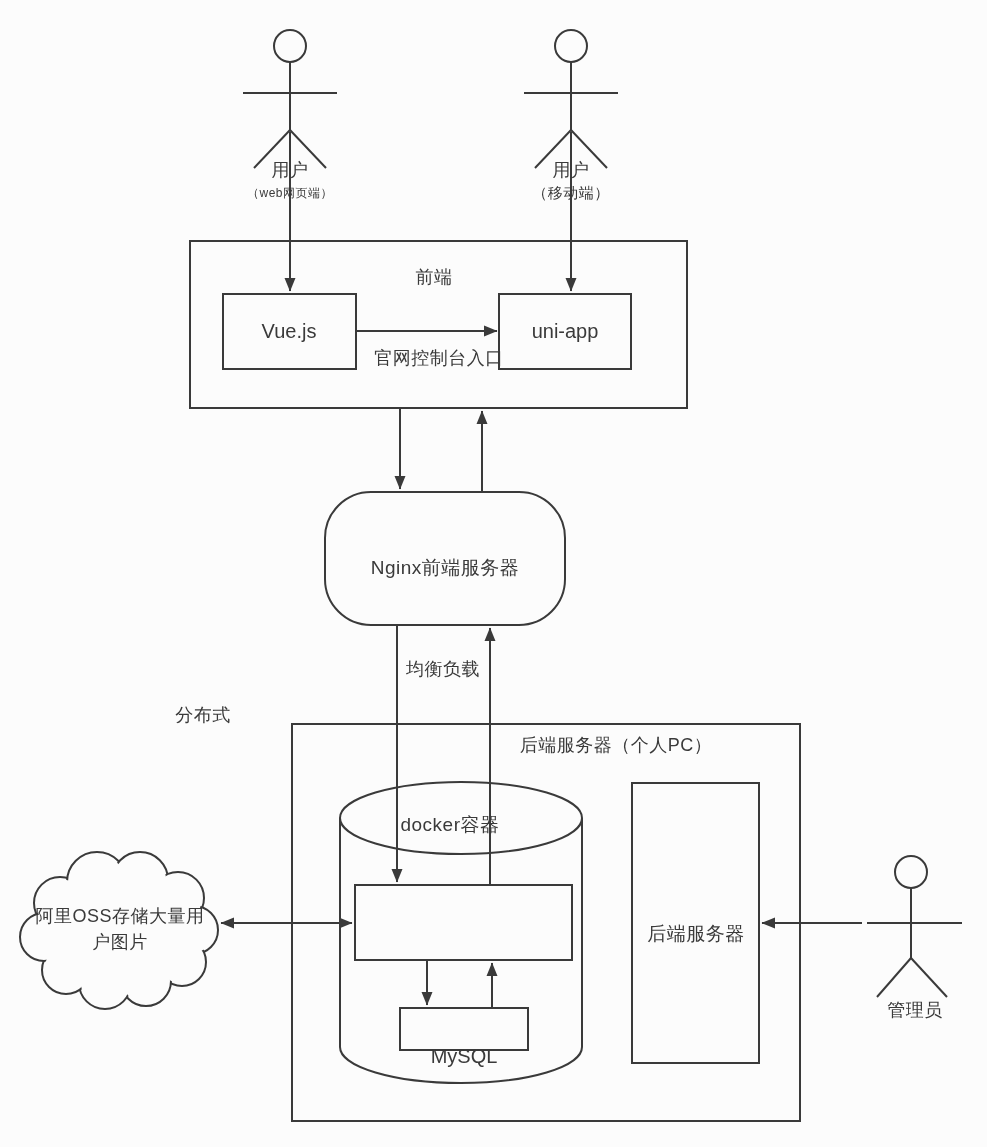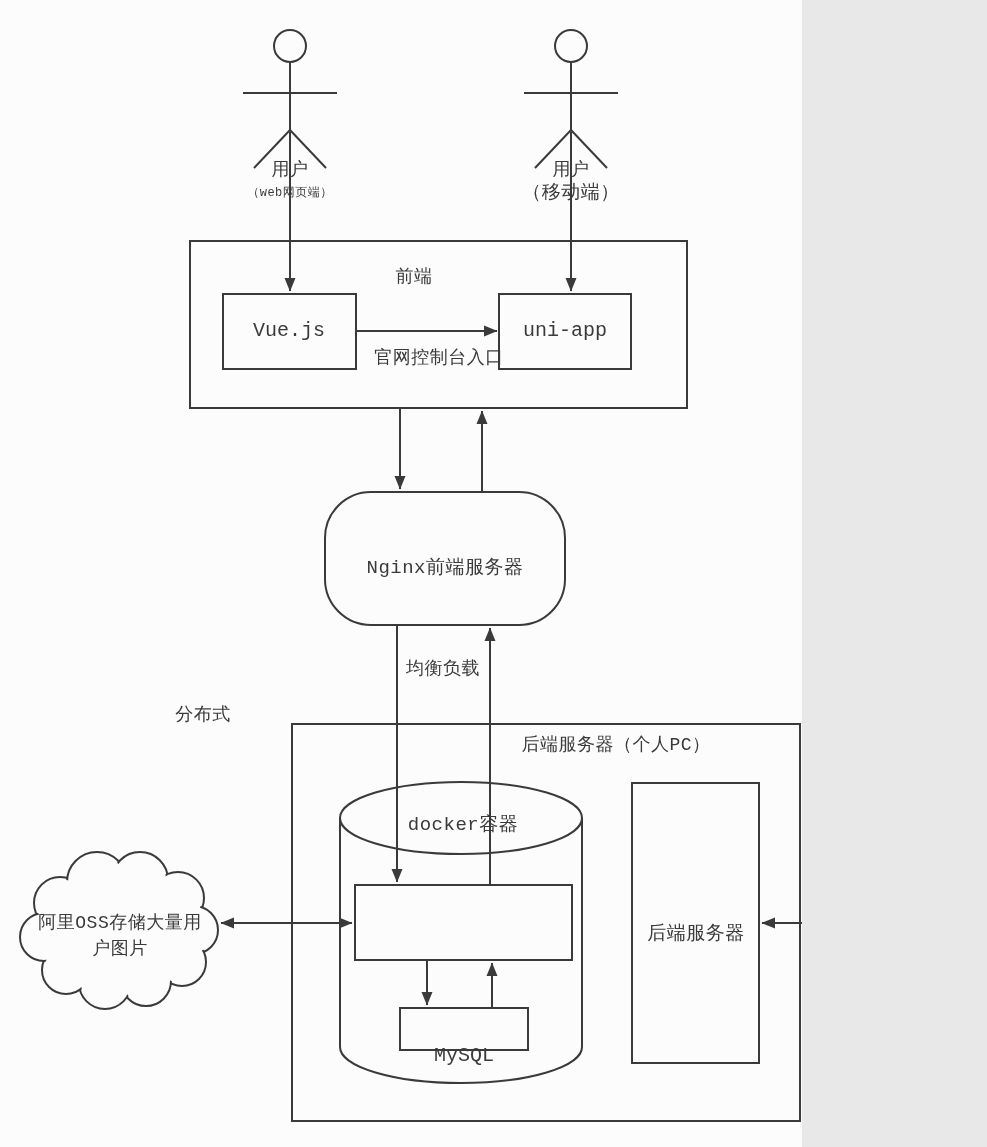--- a/index.html
+++ b/index.html
@@ -1,36 +1,36 @@
 <!DOCTYPE html>
 <html><head>
 <meta charset="utf-8">
 <style>
   html,body{margin:0;padding:0;background:#e8e8e8;}
   .stage{
     position:relative;
-    width:802px;height:1147px;
+    width:987px;height:1147px;
     background:#fcfcfc;
     overflow:hidden;
-    font-family:Liberation Mono, monospace;
+    font-family:Liberation Sans, sans-serif;
   }
   .stage svg{position:absolute;left:0;top:0;}
   .label{
     position:absolute;
     transform:translate(-50%,-50%);
     white-space:nowrap;
     color:#3a3a3a;
     font-size:18px;
     line-height:1.2;
     text-align:center;
     letter-spacing:0.5px;
   }
   .label.latin{font-size:20px;letter-spacing:0;}
   .label.box19{font-size:19px;margin-top:12px;}
-  .cloud-text{line-height:26px;margin-top:7px;}
+  .cloud-text{line-height:26px;}
 </style>
 </head>
 <body>
 
 <div class="stage">
 
   <svg width="987" height="1147" viewBox="0 0 987 1147">
     <defs>
       <marker id="ah" markerUnits="userSpaceOnUse" markerWidth="15" markerHeight="13" refX="13.5" refY="6" orient="auto-start-reverse">
         <path d="M0.5,0.5 L14,6 L0.5,11.5 Z" fill="#3a3a3a"></path>
@@ -119,34 +119,34 @@
       <line x1="492" y1="1008" x2="492" y2="963" marker-end="url(#ah)"></line>
       <line x1="221" y1="923" x2="352" y2="923" marker-start="url(#ah)" marker-end="url(#ah)"></line>
       <line x1="862" y1="923" x2="762" y2="923" marker-end="url(#ah)"></line>
     </g>
   </svg>
 
   <div class="label" style="left:290px;top:171px;">用户</div>
   <div class="label" style="left:290px;top:193px;font-size:12px;">（web网页端）</div>
 
   <div class="label" style="left:571px;top:171px;">用户</div>
-  <div class="label" style="left:571px;top:193px;font-size:19px;">（移动端）</div>
+  <div class="label" style="left:571px;top:193px;font-size:15px;">（移动端）</div>
 
-  <div class="label" style="left:414px;top:278px;">前端</div>
+  <div class="label" style="left:434px;top:278px;">前端</div>
   <div class="label latin" style="left:289px;top:331px;text-align:right;">Vue.js</div>
   <div class="label latin" style="left:565px;top:331px;">uni-app</div>
   <div class="label" style="left:421px;top:359px;padding-left:36px;">官网控制台入口</div>
 
   <div class="label box19" style="left:445px;top:556px;">Nginx前端服务器</div>
 
   <div class="label" style="left:443px;top:670px;">均衡负载</div>
   <div class="label" style="left:203px;top:716px;text-align:center;">分布式</div>
 
   <div class="label" style="left:616px;top:746px;">后端服务器（个人PC）</div>
-  <div class="label box19" style="left:463px;top:813px;text-align:right;">docker容器</div>
+  <div class="label box19" style="left:450px;top:813px;text-align:right;">docker容器</div>
   <div class="label latin" style="left:464px;top:1028px;margin-top:28px;">MySQL</div>
   <div class="label box19" style="left:696px;top:922px;">后端服务器</div>
 
   <div class="label cloud-text" style="left:120px;top:929px;">
     <div>阿里OSS存储大量用</div>
     <div>户图片</div>
   </div>
 
   <div class="label" style="left:915px;top:1011px;">管理员</div>
 

